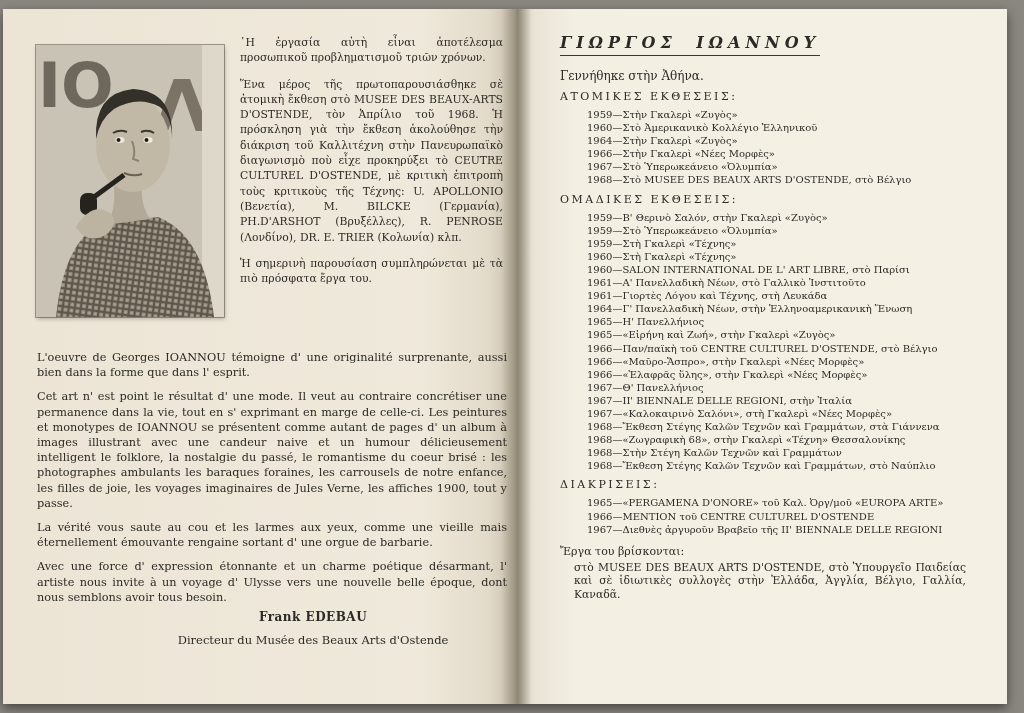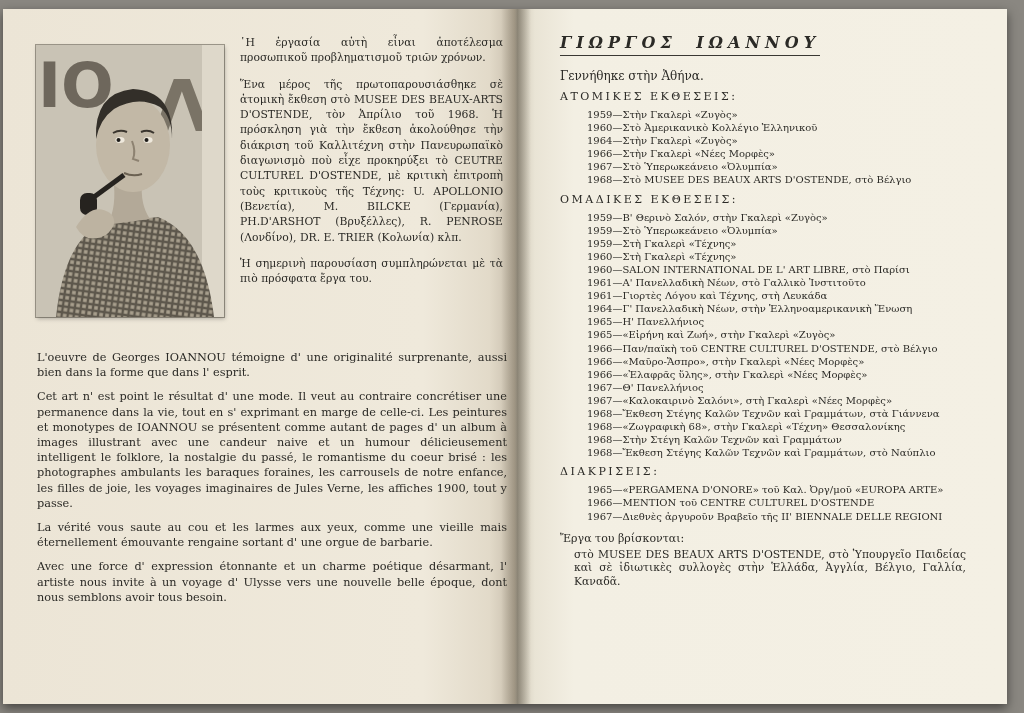--- a/index.html
+++ b/index.html
@@ -119,20 +119,24 @@
         <p>Ἡ σημερινὴ παρουσίαση συμπληρώνεται μὲ τὰ πιὸ πρόσφατα ἔργα του.</p>
       </div>
 
       <div class="french-block">
         <p>L'oeuvre de Georges IOANNOU témoigne d' une originalité surprenante, aussi bien dans la forme que dans l' esprit.</p>
         <p>Cet art n' est point le résultat d' une mode. Il veut au contraire concrétiser une permanence dans la vie, tout en s' exprimant en marge de celle-ci. Les peintures et monotypes de IOANNOU se présentent comme autant de pages d' un album à images illustrant avec une candeur naive et un humour délicieusement intelligent le folklore, la nostalgie du passé, le romantisme du coeur brisé : les photographes ambulants les baraques foraines, les carrousels de notre enfance, les filles de joie, les voyages imaginaires de Jules Verne, les affiches 1900, tout y passe.</p>
         <p>La vérité vous saute au cou et les larmes aux yeux, comme une vieille mais éternellement émouvante rengaine sortant d' une orgue de barbarie.</p>
         <p>Avec une force d' expression étonnante et un charme poétique désarmant, l' artiste nous invite à un voyage d' Ulysse vers une nouvelle belle époque, dont nous semblons avoir tous besoin.</p>
       </div>
 
+      <div class="signature">
+        <div class="sig-name">Frank EDEBAU</div>
+        <div class="sig-title">Directeur du Musée des Beaux Arts d'Ostende</div>
+      </div>
     </div>
 
     <div class="page page-right">
       <div class="cv">
         <h1 class="cv-title">ΓΙΩΡΓΟΣ ΙΩΑΝΝΟΥ</h1>
 
         <p class="cv-line">Γεννήθηκε στὴν Ἀθήνα.</p>
 
         <section>
           <h2 class="cv-heading">ΑΤΟΜΙΚΕΣ ΕΚΘΕΣΕΙΣ:</h2>
@@ -158,20 +162,21 @@
               <div class="cv-item">1960—SALON INTERNATIONAL DE L' ART LIBRE, στὸ Παρίσι</div>
               <div class="cv-item">1961—Α' Πανελλαδικὴ Νέων, στὸ Γαλλικὸ Ἰνστιτοῦτο</div>
               <div class="cv-item">1961—Γιορτὲς Λόγου καὶ Τέχνης, στὴ Λευκάδα</div>
               <div class="cv-item">1964—Γ' Πανελλαδικὴ Νέων, στὴν Ἑλληνοαμερικανικὴ Ἕνωση</div>
               <div class="cv-item">1965—Η' Πανελλήνιος</div>
               <div class="cv-item">1965—«Εἰρήνη καὶ Ζωή», στὴν Γκαλερὶ «Ζυγὸς»</div>
               <div class="cv-item">1966—Παν/παϊκὴ τοῦ CENTRE CULTUREL D'OSTENDE, στὸ Βέλγιο</div>
               <div class="cv-item">1966—«Μαῦρο-Ἄσπρο», στὴν Γκαλερὶ «Νέες Μορφὲς»</div>
               <div class="cv-item">1966—«Ἐλαφρᾶς ὕλης», στὴν Γκαλερὶ «Νέες Μορφὲς»</div>
               <div class="cv-item">1967—Θ' Πανελλήνιος</div>
+              <div class="cv-item">1967—ΙΙ' BIENNALE DELLE REGIONI, στὴν Ἰταλία</div>
               <div class="cv-item">1967—«Καλοκαιρινὸ Σαλόνι», στὴ Γκαλερὶ «Νέες Μορφὲς»</div>
               <div class="cv-item">1968—Ἔκθεση Στέγης Καλῶν Τεχνῶν καὶ Γραμμάτων, στὰ Γιάννενα</div>
               <div class="cv-item">1968—«Ζωγραφικὴ 68», στὴν Γκαλερὶ «Τέχνη» Θεσσαλονίκης</div>
               <div class="cv-item">1968—Στὴν Στέγη Καλῶν Τεχνῶν καὶ Γραμμάτων</div>
               <div class="cv-item">1968—Ἔκθεση Στέγης Καλῶν Τεχνῶν καὶ Γραμμάτων, στὸ Ναύπλιο</div>
             </div>
         </section>
 
         <section>
           <h2 class="cv-heading">ΔΙΑΚΡΙΣΕΙΣ:</h2>

